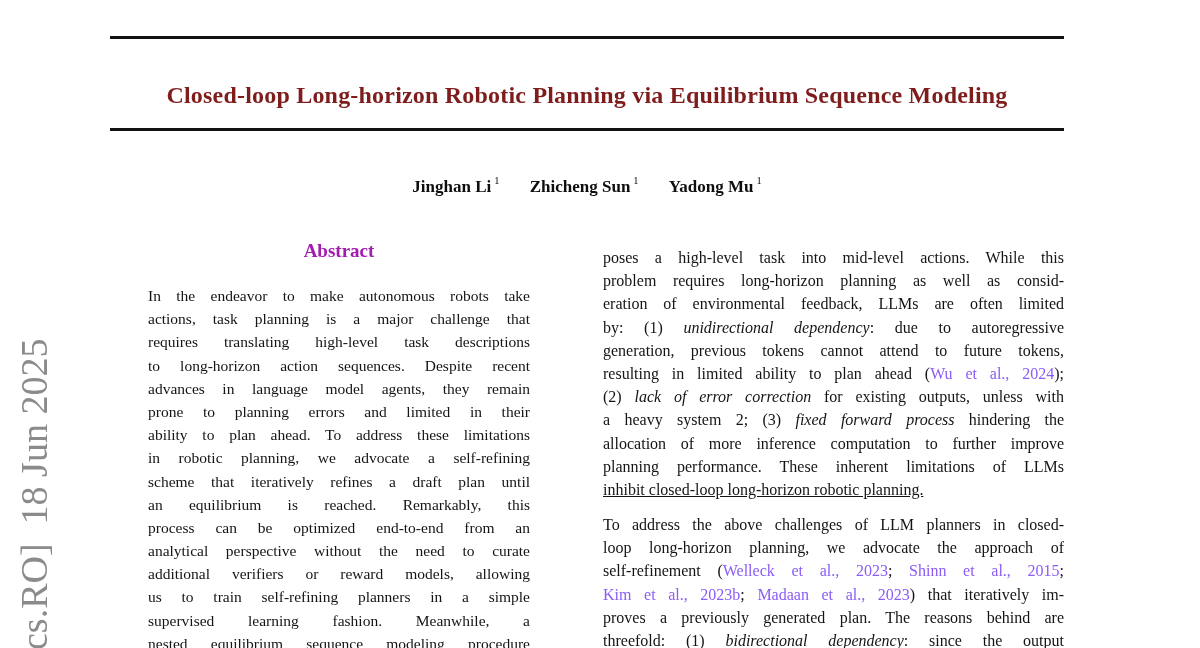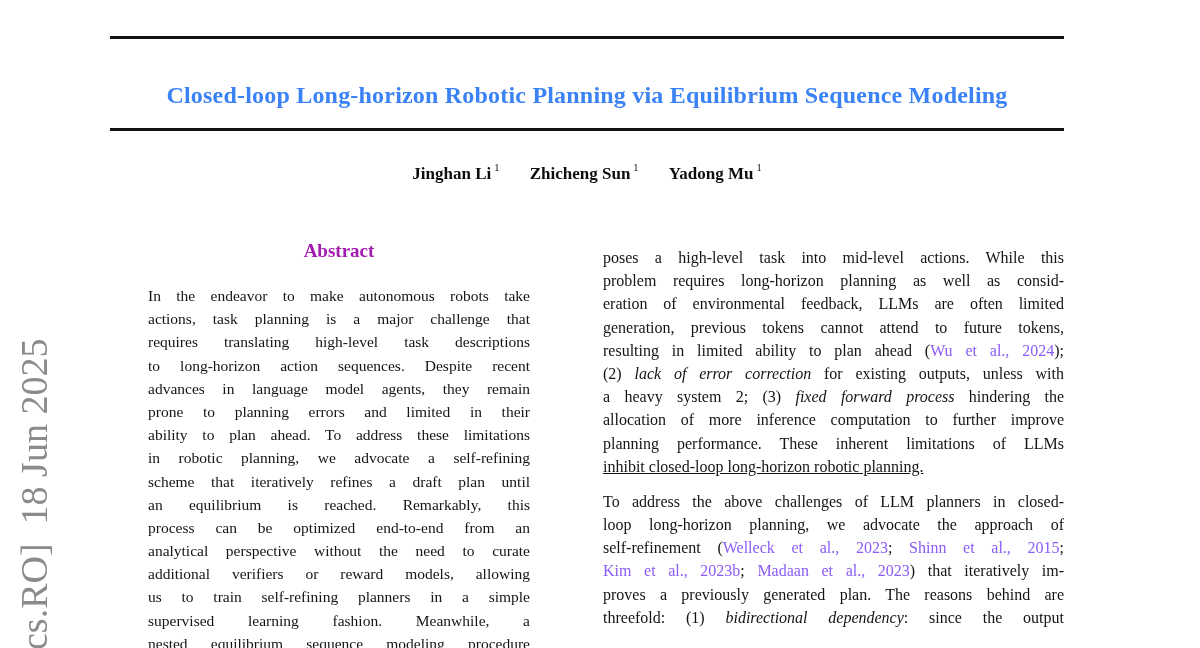--- a/index.html
+++ b/index.html
@@ -27,26 +27,26 @@
   #rule-mid { top: 128px; }
   #paper-title {
     position: absolute;
     left: 110px;
     top: 66px;
     width: 954px;
     text-align: center;
     font-size: 24px;
     font-weight: bold;
     letter-spacing: 0.2px;
-    color: #3b82f6;
+    color: #7f1d1d;
   }
   #authors {
     position: absolute;
     left: 110px;
-    top: 163px;
+    top: 176px;
     width: 954px;
     text-align: center;
     font-size: 17px;
     font-weight: bold;
     color: #0e0e0e;
   }
   .author { margin: 0 13px; white-space: nowrap; }
   .author sup {
     font-weight: normal;
     font-size: 10.5px;
@@ -143,20 +143,21 @@
       <div class="line"><span>us to train self-refining planners in a simple</span></div>
       <div class="line"><span>supervised learning fashion. Meanwhile, a</span></div>
       <div class="line"><span>nested equilibrium sequence modeling procedure</span></div>
     </div>
 
   <div id="right-column">
     <div class="para">
         <div class="line"><span>poses a high-level task into mid-level actions. While this</span></div>
         <div class="line"><span>problem requires long-horizon planning as well as consid-</span></div>
         <div class="line"><span>eration of environmental feedback, LLMs are often limited</span></div>
+        <div class="line"><span>by: (1) </span><span class="it">unidirectional dependency</span><span>: due to autoregressive</span></div>
         <div class="line"><span>generation, previous tokens cannot attend to future tokens,</span></div>
         <div class="line"><span>resulting in limited ability to plan ahead (</span><span class="cite">Wu et al., 2024</span><span>);</span></div>
         <div class="line"><span>(2) </span><span class="it">lack of error correction</span><span> for existing outputs, unless with</span></div>
         <div class="line"><span>a heavy system 2; (3) </span><span class="it">fixed forward process</span><span> hindering the</span></div>
         <div class="line"><span>allocation of more inference computation to further improve</span></div>
         <div class="line"><span>planning performance. These inherent limitations of LLMs</span></div>
         <div class="line end"><span>inhibit closed-loop long-horizon robotic planning.</span></div>
       </div>
     <div class="para">
         <div class="line"><span>To address the above challenges of LLM planners in closed-</span></div>

